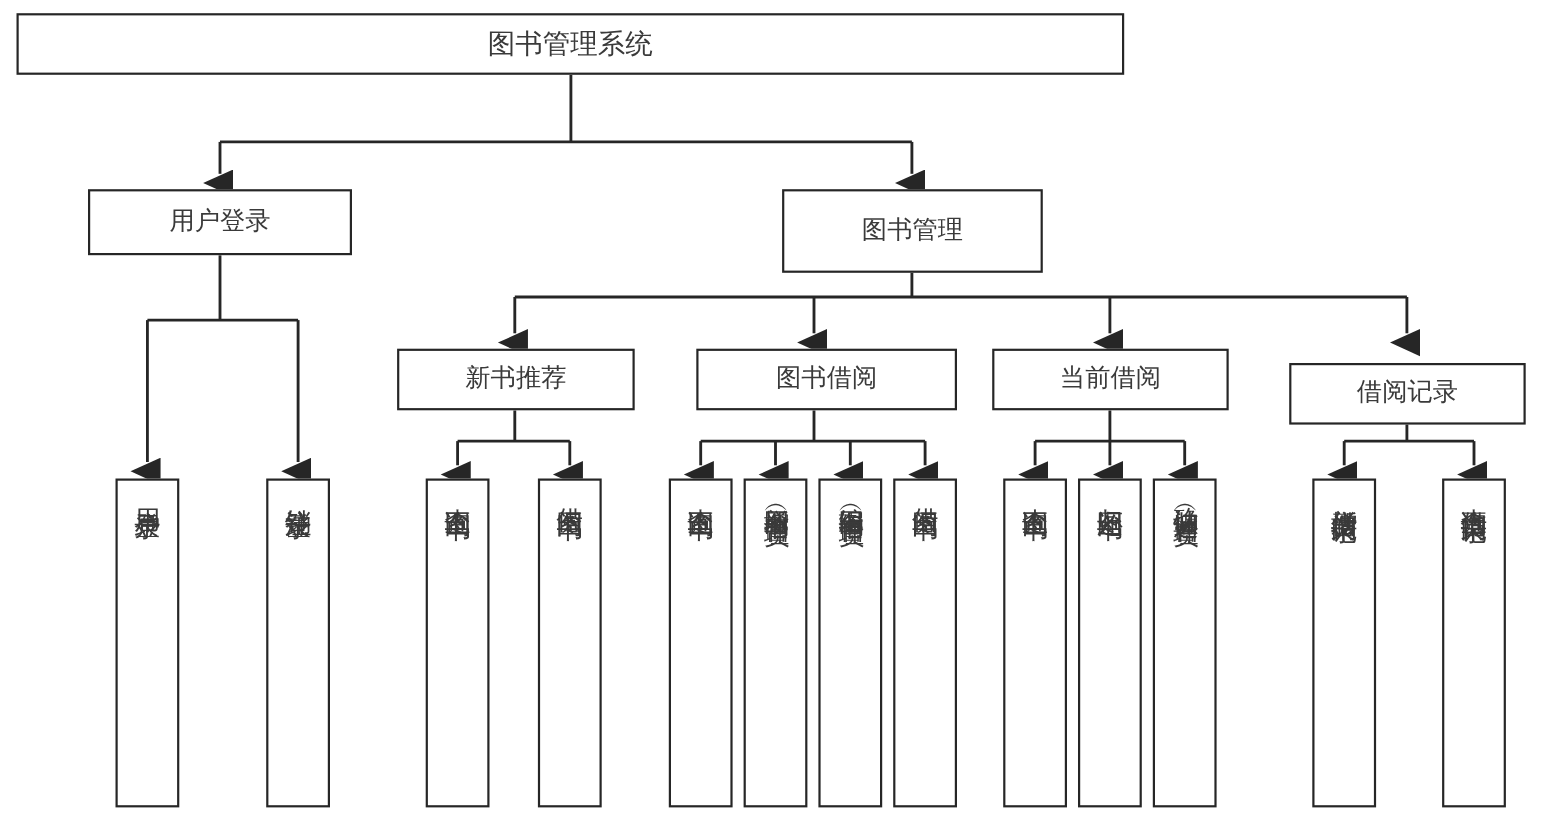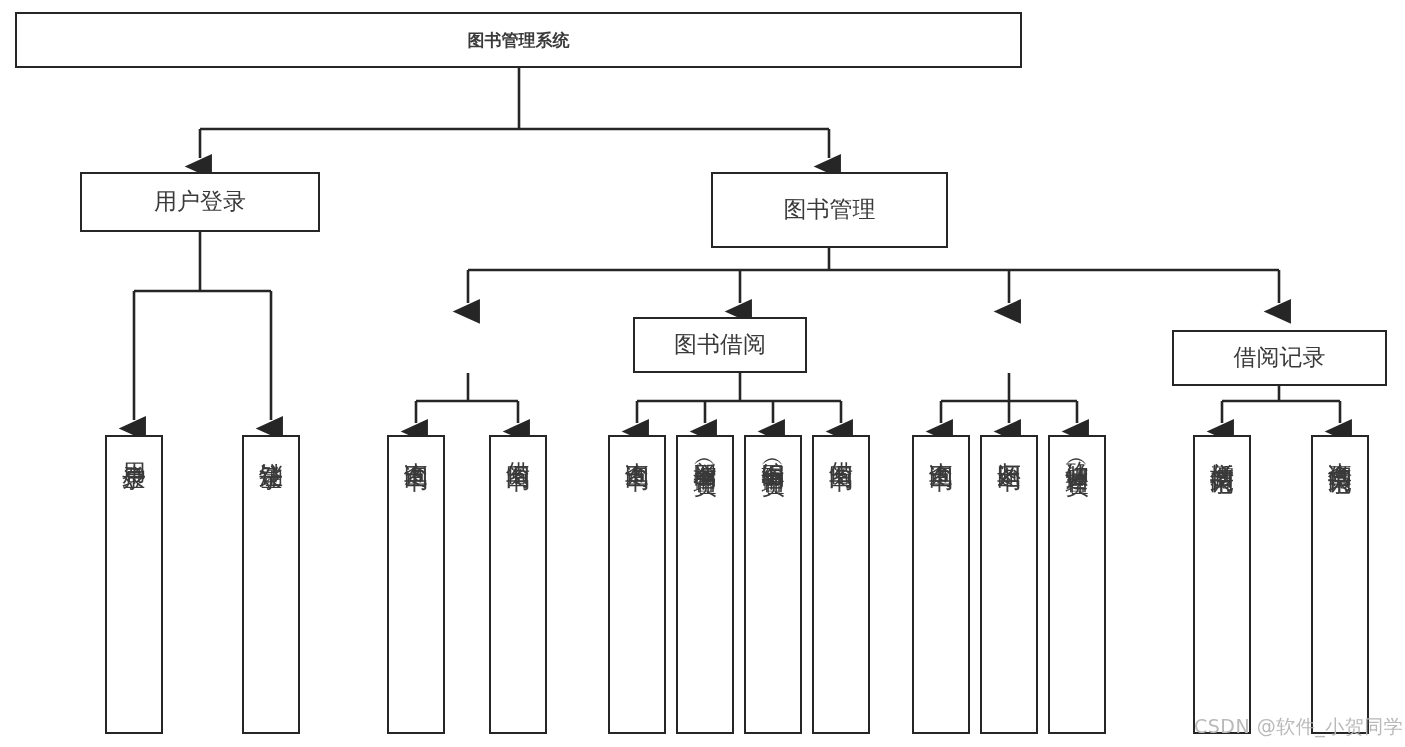--- a/index.html
+++ b/index.html
@@ -35,21 +35,21 @@
     color: #3a3a3a;
   }
   .node .lbl {
     display: block;
     text-align: center;
     line-height: 1.18;
     color: #3a3a3a;
     white-space: nowrap;
   }
   
-  .node.root .lbl { font-size: 17px; font-weight: bold; }
+  .node.root .lbl { font-size: 25px; }
   
   .node.hbox .lbl { font-size: 23px; }
   
   .node.leaf {
     align-items: flex-start;
     justify-content: center;
     padding-top: 6px;
   }
   .node.leaf .lbl {
     writing-mode: vertical-rl;
@@ -129,22 +129,28 @@
     <span class="lbl">图书管理系统</span>
   </div>
 
   <div class="node hbox" style="left:80px; top:172px; width:240px; height:60px;">
     <span class="lbl">用户登录</span>
   </div>
   <div class="node hbox" style="left:711px; top:172px; width:237px; height:76px;">
     <span class="lbl">图书管理</span>
   </div>
 
-  <div class="node hbox" style="left:633px; top:317px; width:174px; height:56px;">
+  <div class="node hbox" style="left:361px; top:317px; width:216px; height:56px;">
+    <span class="lbl">新书推荐</span>
+  </div>
+  <div class="node hbox" style="left:633px; top:317px; width:237px; height:56px;">
     <span class="lbl">图书借阅</span>
+  </div>
+  <div class="node hbox" style="left:902px; top:317px; width:215px; height:56px;">
+    <span class="lbl">当前借阅</span>
   </div>
   <div class="node hbox" style="left:1172px; top:330px; width:215px; height:56px;">
     <span class="lbl">借阅记录</span>
   </div>
 
   <div class="node leaf" style="left:105px; top:435px; width:58px; height:299px;">
     <span class="lbl">用户登录</span>
   </div>
   <div class="node leaf" style="left:242px; top:435px; width:58px; height:299px;">
     <span class="lbl">注销登录</span>
@@ -180,15 +186,14 @@
     <span class="lbl">确认归还（管理员）</span>
   </div>
 
   <div class="node leaf" style="left:1193px; top:435px; width:58px; height:299px;">
     <span class="lbl">新增借阅记录</span>
   </div>
   <div class="node leaf" style="left:1311px; top:435px; width:58px; height:299px;">
     <span class="lbl">查询借阅记录</span>
   </div>
 
-  <div class="watermark" style="left:1194px; top:714px;">CSDN @软件_小贺同学</div>
 
 </div>
 
 </body></html>

